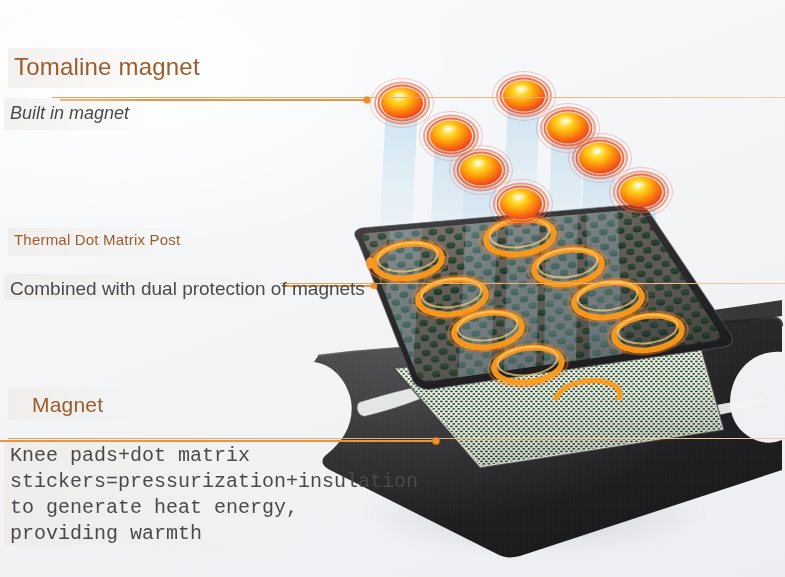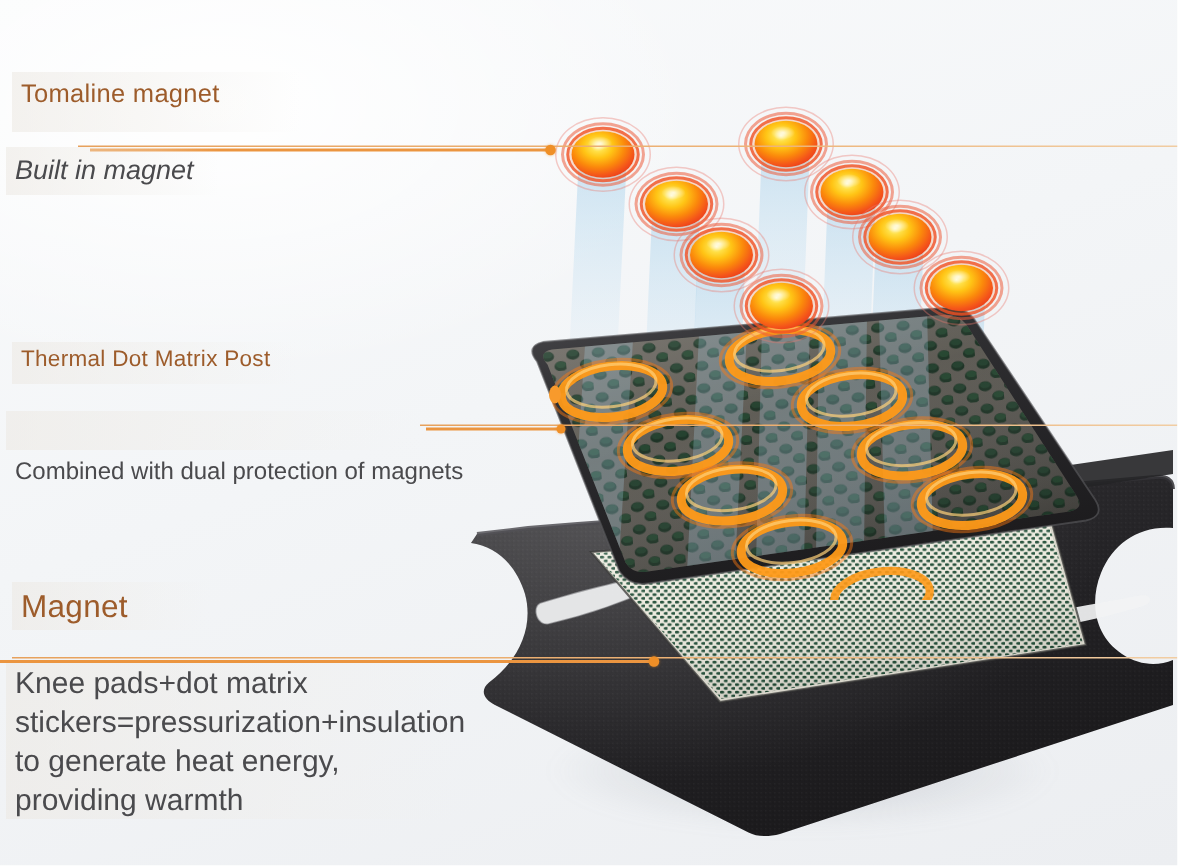--- a/index.html
+++ b/index.html
@@ -57,32 +57,32 @@
     background:radial-gradient(ellipse at 50% 50%, rgba(255,255,255,.75) 0%, rgba(255,255,255,0) 72%);
   }
 
   
   .title{
     position:absolute;
     color:#9d5c2b;
     letter-spacing:.2px;
     white-space:nowrap;
   }
-  .title.t1{ left:14px; top:53px; font-size:17px; }
+  .title.t1{ left:14px; top:53px; font-size:24px; }
   .title.t2{ left:14px; top:231px; font-size:15px;text-align:center; }
-  .title.t3{ left:14px; top:393px; font-size:21px; }
+  .title.t3{ left:32px; top:393px; font-size:21px; }
 
   .sub{
     position:absolute;
     color:#4a4a4d;
     white-space:pre;
   }
   .sub.s1{ left:10px; top:103px; font-size:18px;font-style:italic; }
-  .sub.s2{ left:10px; top:278px; font-size:16px;margin-top:28px; }
-  .sub.s3{ left:10px; top:443px; font-size:20px; line-height:26px; white-space:normal; width:300px; }
+  .sub.s2{ left:10px; top:278px; font-size:19px; }
+  .sub.s3{ left:10px; top:443px; font-size:20px; line-height:26px; white-space:normal; width:300px;font-family:Liberation Mono, monospace; }
 
   .tint{
     position:absolute;
     background:linear-gradient(90deg, rgba(236,232,226,.55) 0%, rgba(240,238,234,.25) 70%, rgba(245,245,245,0) 100%);
     pointer-events:none;
   }
 
   
   .lead{ position:absolute; height:2px; background:#eb9540; }
   .lead.thin{ height:1.6px; }

